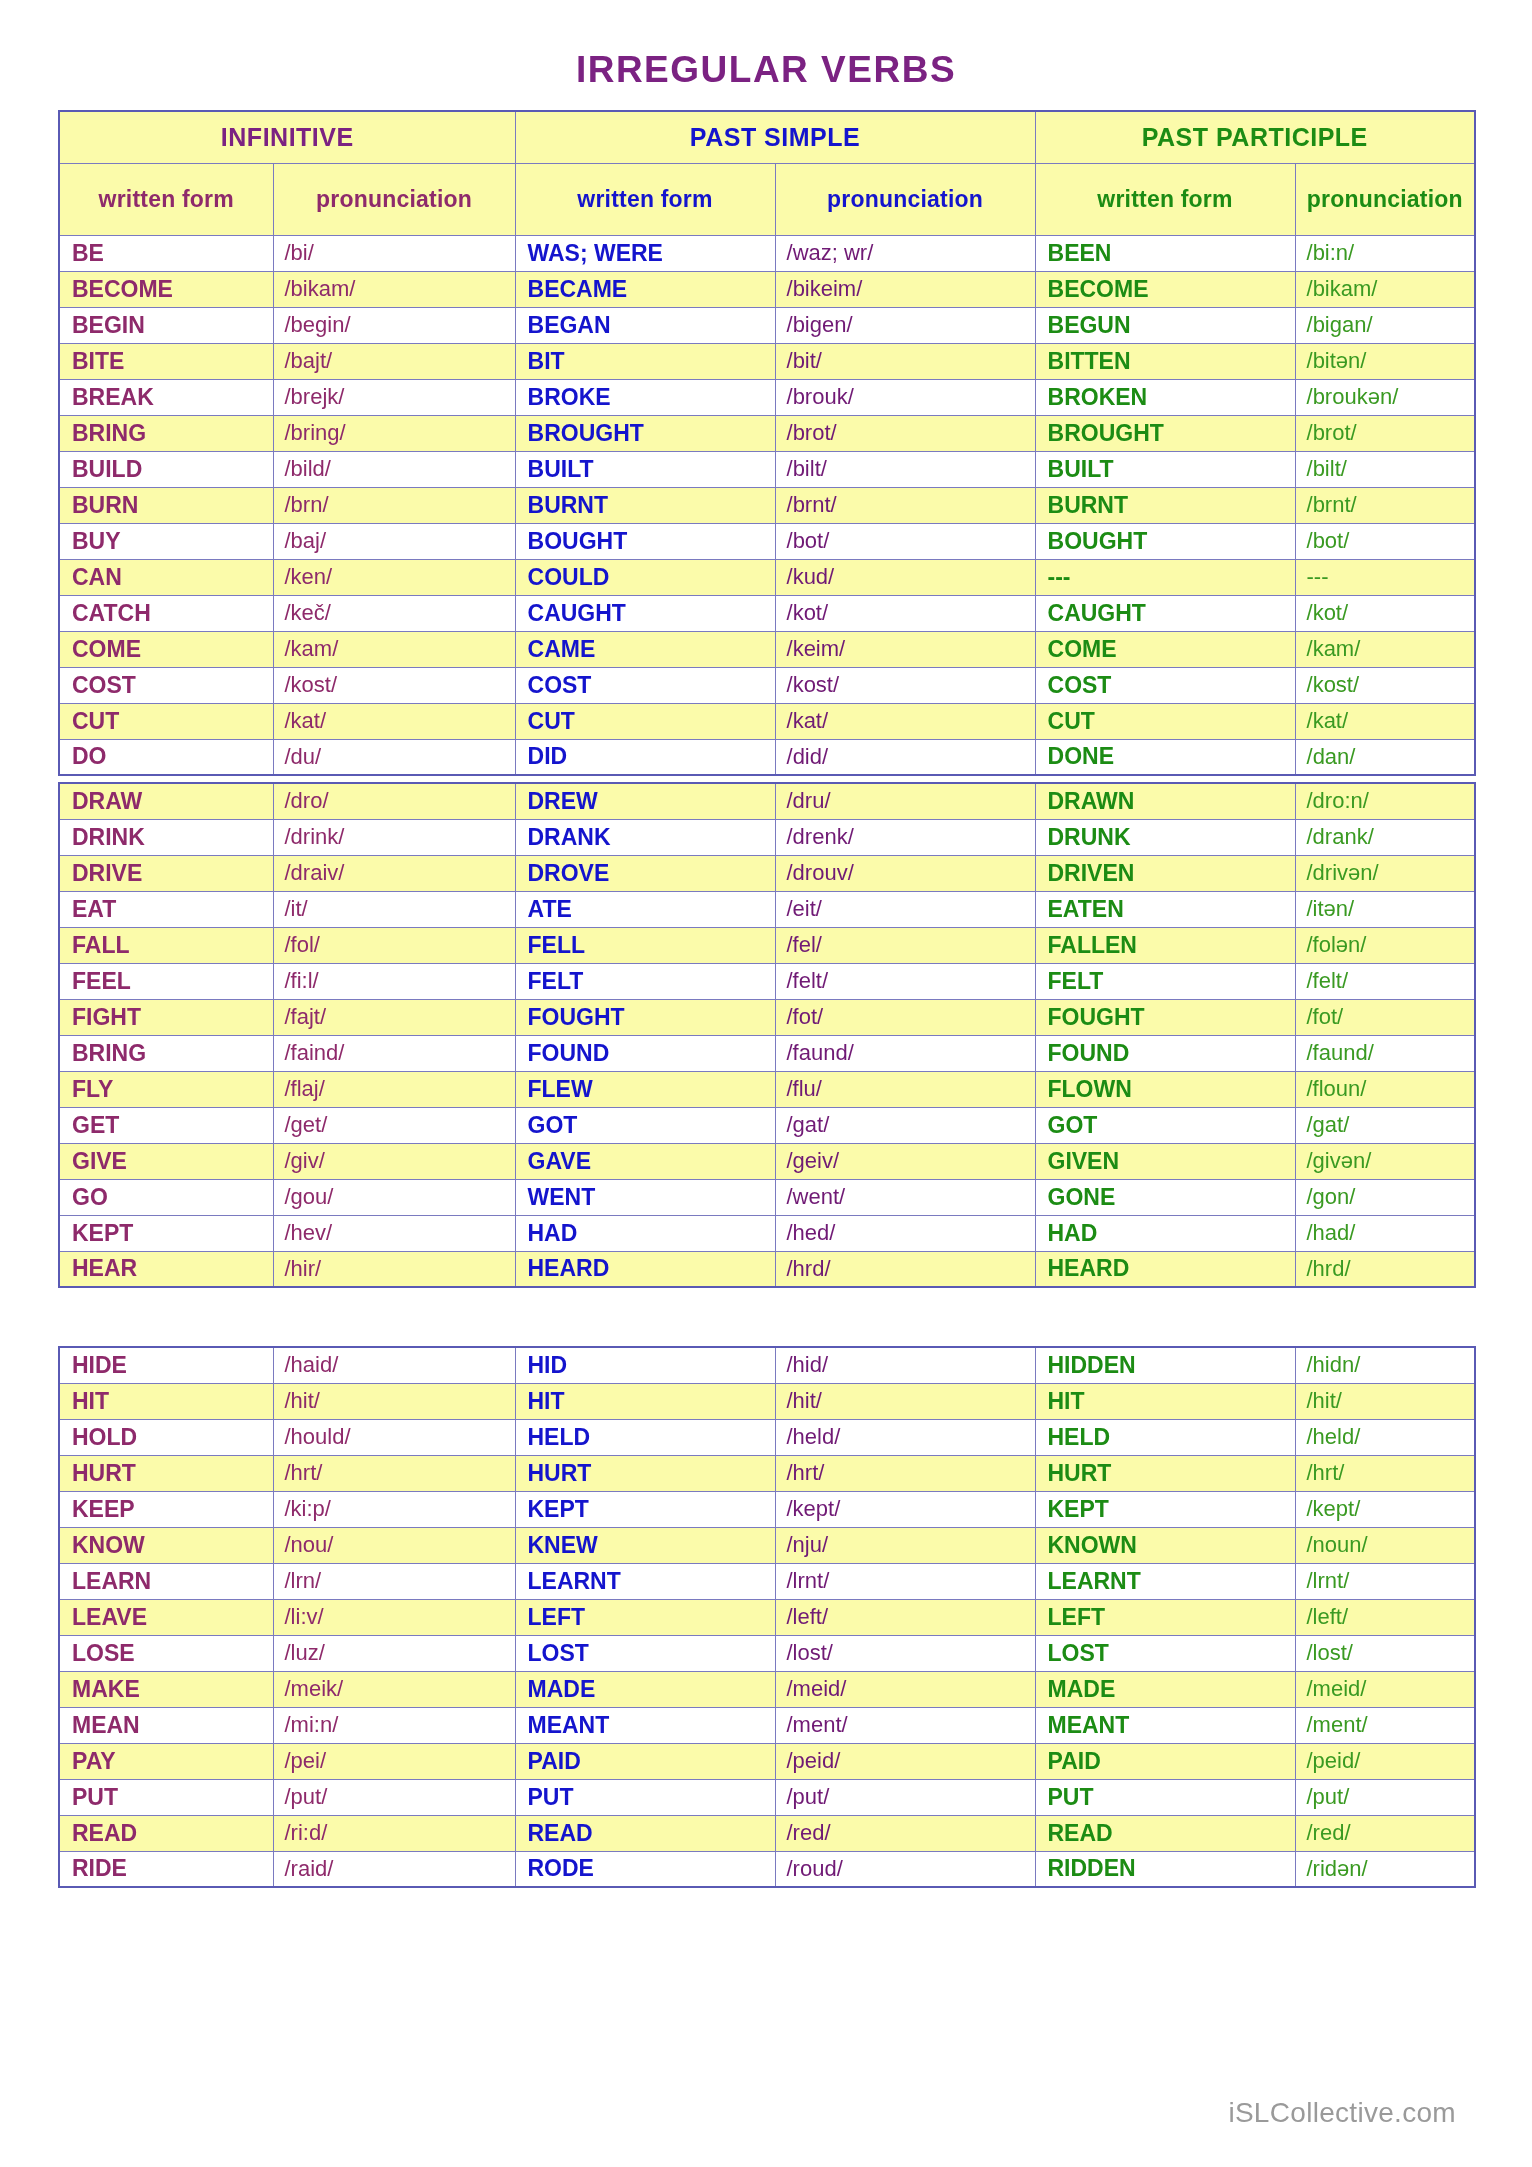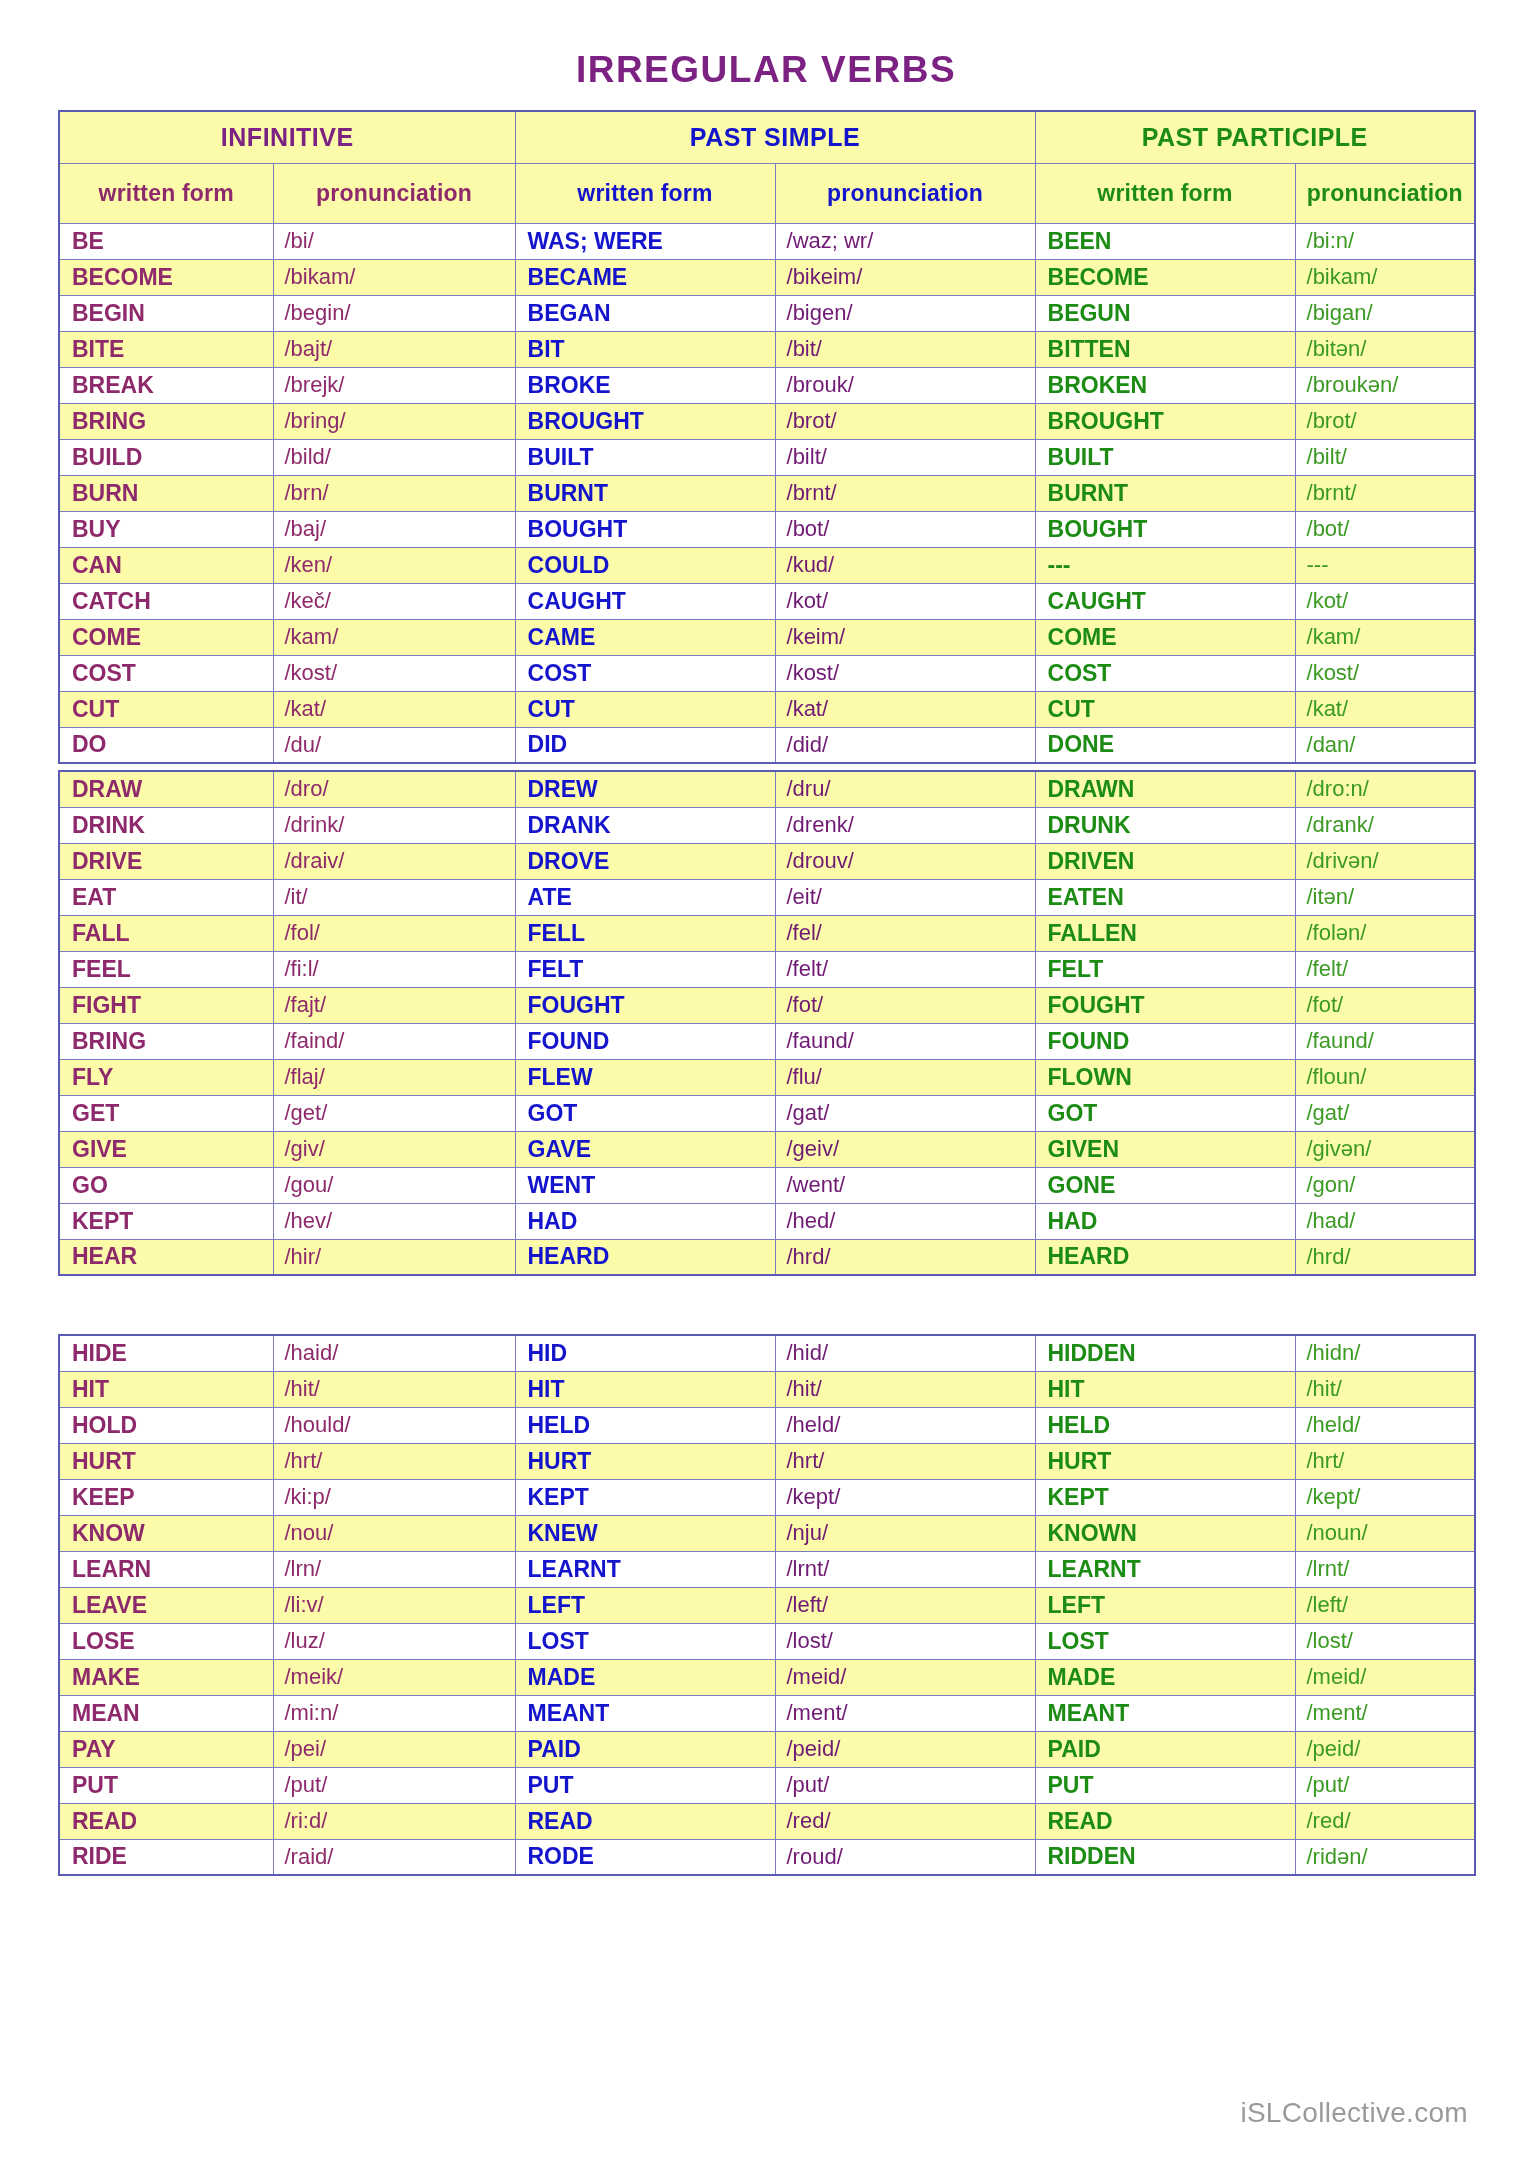--- a/index.html
+++ b/index.html
@@ -70,21 +70,21 @@
   }
   .grp-head.inf { color: #7b2282; }
   .grp-head.ps  { color: #1414cd; }
   .grp-head.pp  { color: #1c8c14; }
 
   .sub-head {
     background: #fbfbaa;
     text-align: center;
     font-size: 23px;
     font-weight: bold;
-    height: 60px;
+    height: 72px;
     letter-spacing: 0.2px;
   }
   .sub-head.inf { color: #8e2a6b; }
   .sub-head.ps  { color: #1414cd; }
   .sub-head.pp  { color: #1c8c14; }
 
   tr.row td {
     height: 36px;
     font-size: 23px;
     font-weight: bold;
@@ -109,21 +109,21 @@
   td.col-ps-p  { color: #701a75; font-weight: normal; }
   td.col-pp-w  { color: #1c8c14; }
   td.col-pp-p  { color: #3a9a22; font-weight: normal; }
 
   .block-gap {
     height: 58px;
   }
 
   .watermark {
     position: absolute;
-    right: 64px;
+    right: 76px;
     bottom: 38px;
     color: #9a9a9a;
     font-size: 28px;
     font-family: "Liberation Sans", sans-serif;
     letter-spacing: 0.3px;
   }
 </style>
 </head>
 <body>
 

